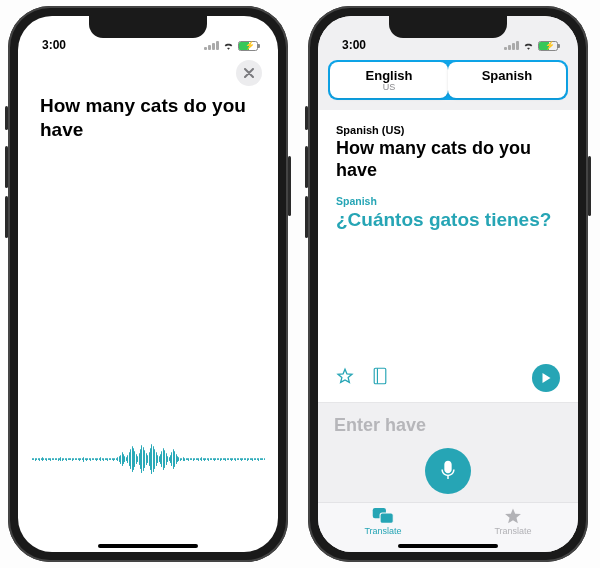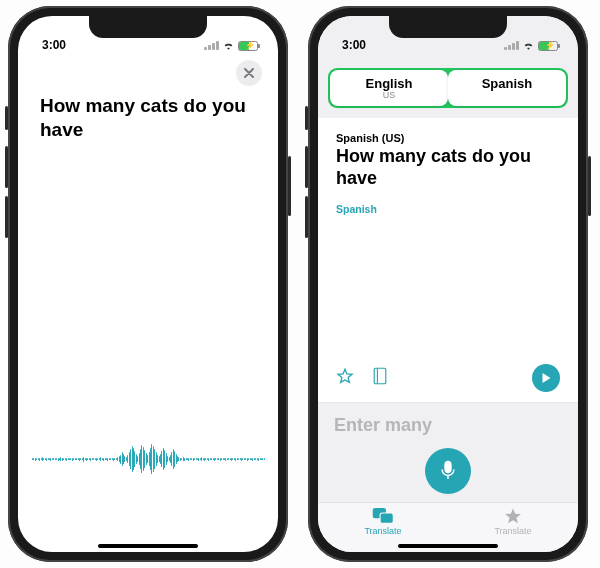--- a/index.html
+++ b/index.html
@@ -85,22 +85,22 @@
   .p1-text { font-size:19px; font-weight:700; line-height:1.25; }
   .waveform {
     position:absolute; left:0; right:0; bottom:78px;
     display:flex; align-items:center; justify-content:center; gap:1.2px;
     padding:0 14px;
   }
   .waveform span { width:1.3px; background:#2aa9b8; border-radius:1px; display:block;}
   
   .p2-top { background:#f0f0f2; padding:6px 10px 10px 10px; }
   .lang-seg {
-    display:flex; background:#22c55e; border-radius:9px; padding:2px;
-    margin-top:8px;
+    display:flex; background:#0ea5e9; border-radius:9px; padding:2px;
+    margin-top:0;
   }
   .seg {
     flex:1; text-align:center; padding:6px 4px; border-radius:8px;
     font-size:13px; font-weight:600; cursor:pointer;
   }
   .seg.active { background:#fff; box-shadow:0 1px 3px rgba(0,0,0,.12);}
   .seg-sub { font-size:9px; color:#8a8a8e; font-weight:500; display:block; margin-top:-1px;}
   .p2-card { flex:1; background:#fff; padding:14px 18px 10px 18px; display:flex; flex-direction:column;}
   .lang-label { font-size:11px; font-weight:700; }
   .src-text { font-size:18px; font-weight:800; line-height:1.2; margin-top:2px;}
@@ -377,20 +377,21 @@
         </div>
         <div class="seg active">
           <span>Spanish</span>
         </div>
       </div>
     </div>
     <div class="p2-card">
       <div class="lang-label">Spanish (US)</div>
       <div class="src-text">How many cats do you have</div>
       <div class="tgt-label">Spanish</div>
+      <div class="tgt-text">¿Cuántos gatos tienes?</div>
       <div class="actions-row">
         <div class="actions-left">
           <span class="icon-btn">
             <svg width="18" height="18" viewBox="0 0 24 24" fill="none" stroke="#26a5b5" stroke-width="1.8">
                 <path d="M12 3l2.6 6.2 6.7.5-5.1 4.4 1.6 6.5L12 17.3 6.2 20.6l1.6-6.5-5.1-4.4 6.7-.5z"></path>
               </svg>
           </span>
           <span class="icon-btn">
             <svg width="16" height="18" viewBox="0 0 24 28" fill="none" stroke="#26a5b5" stroke-width="1.8">
                 <rect x="3" y="2" width="18" height="24" rx="2"></rect>
@@ -399,21 +400,21 @@
           </span>
         </div>
         <div class="play-btn">
           <svg width="11" height="12" viewBox="0 0 10 12">
               <path d="M1 1l8 5-8 5z"></path>
             </svg>
         </div>
       </div>
     </div>
     <div class="p2-input">
-      <div class="enter-text">Enter many</div>
+      <div class="enter-text">Enter have</div>
       <div class="mic-btn">
         <svg width="18" height="22" viewBox="0 0 24 30">
             <path d="M12 18c2.8 0 5-2.2 5-5V6c0-2.8-2.2-5-5-5S7 3.2 7 6v7c0 2.8 2.2 5 5 5zm7-5c0 3.9-3.1 7-7 7s-7-3.1-7-7H3c0 4.6 3.5 8.4 8 8.9V26h2v-4.1c4.5-.5 8-4.3 8-8.9h-2z"></path>
           </svg>
       </div>
     </div>
     <div class="tabbar">
       <div class="tab active">
         <svg width="22" height="18" viewBox="0 0 30 24" fill="#26a5b5">
             <rect x="1" y="1" width="18" height="14" rx="3"></rect>

